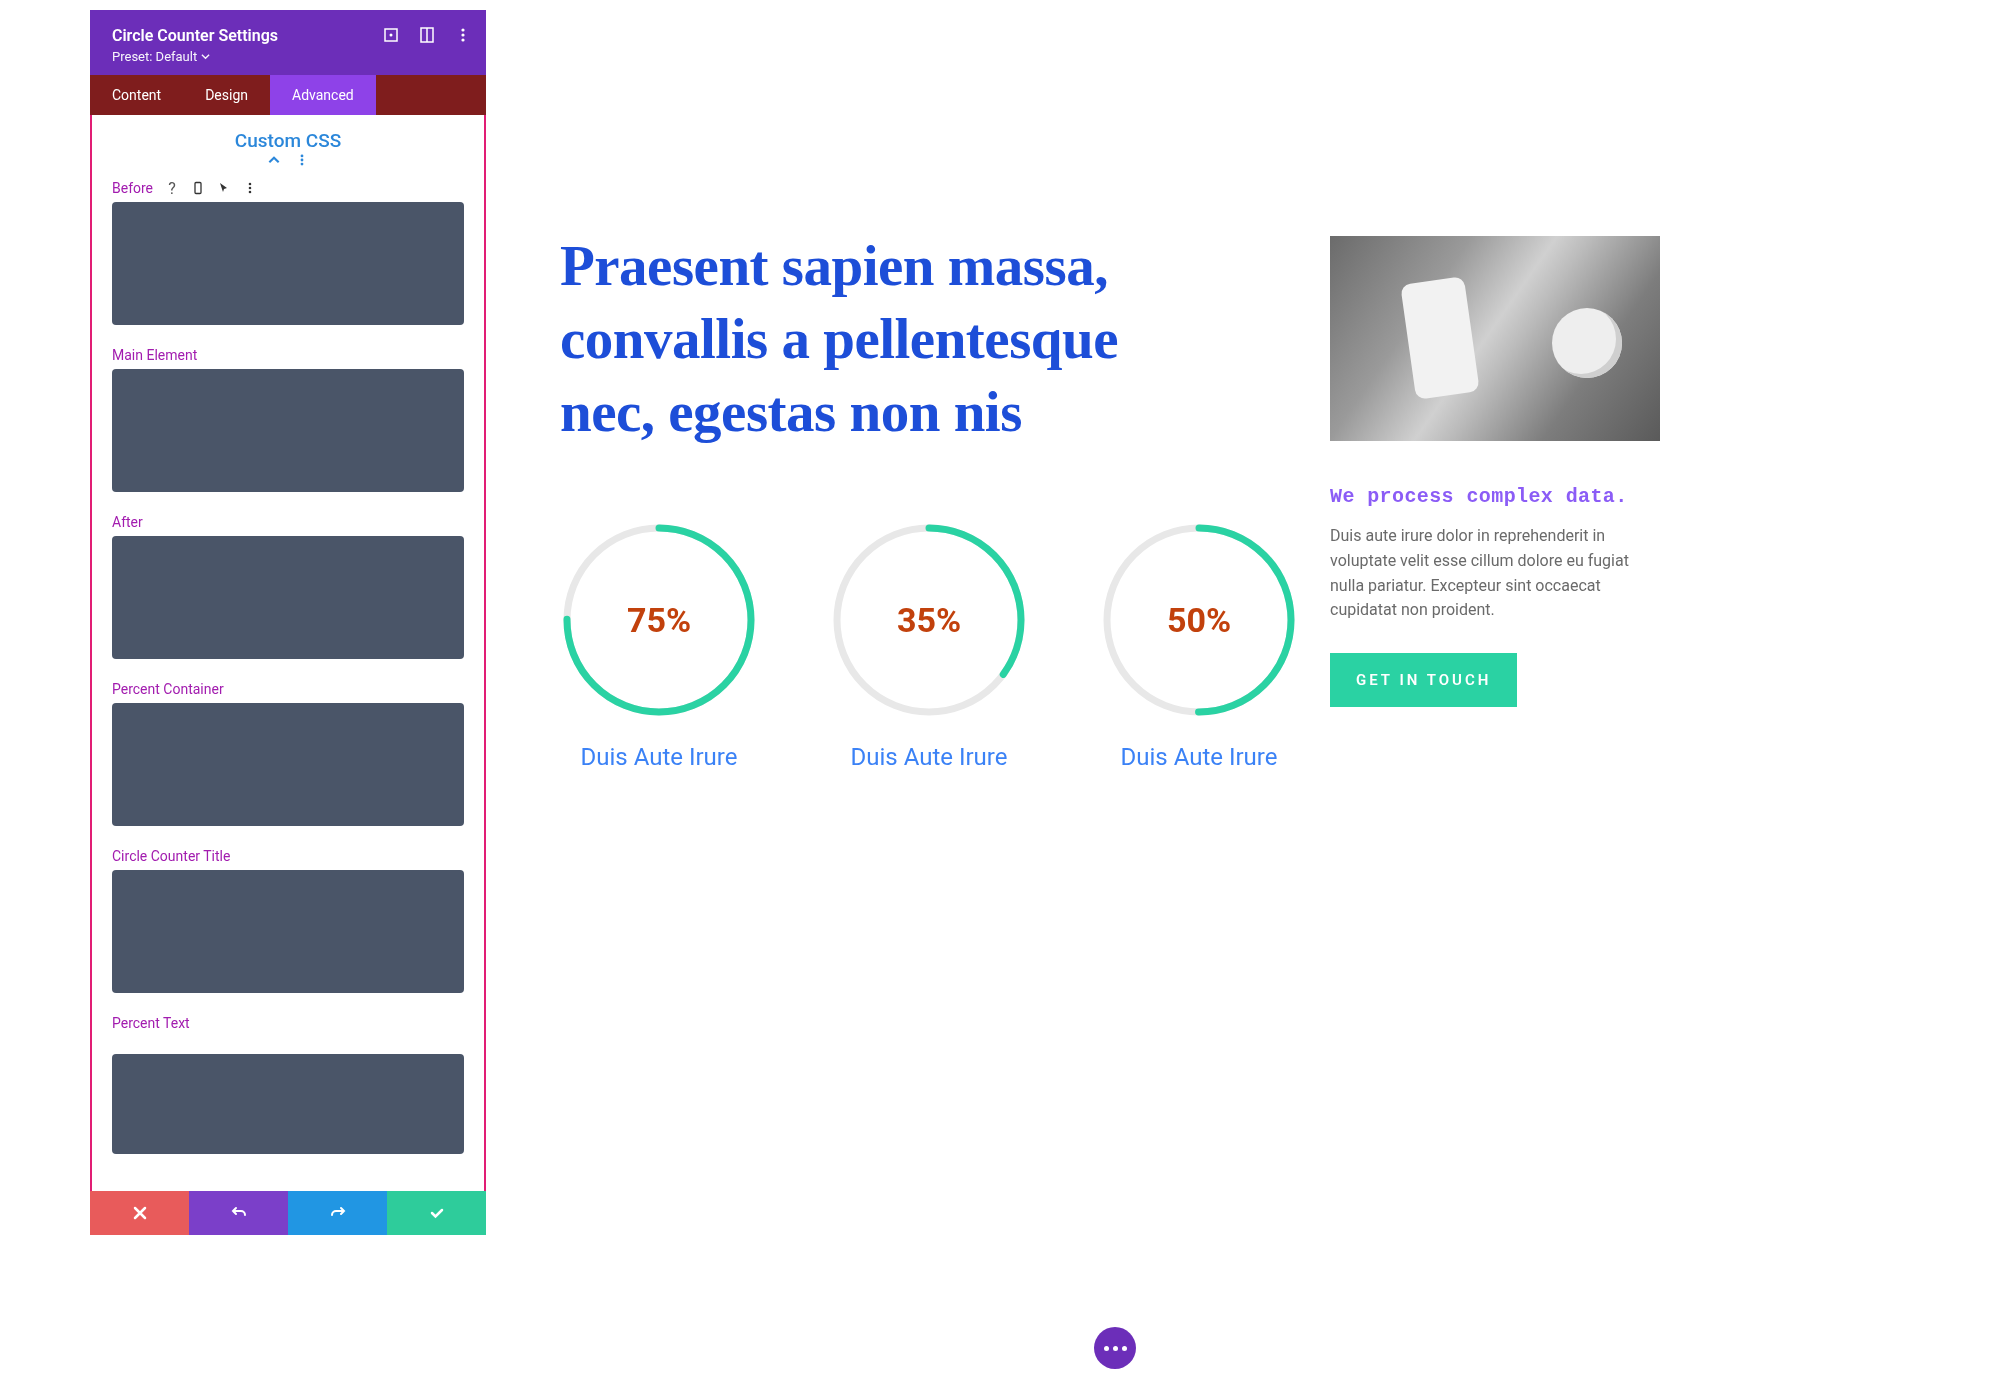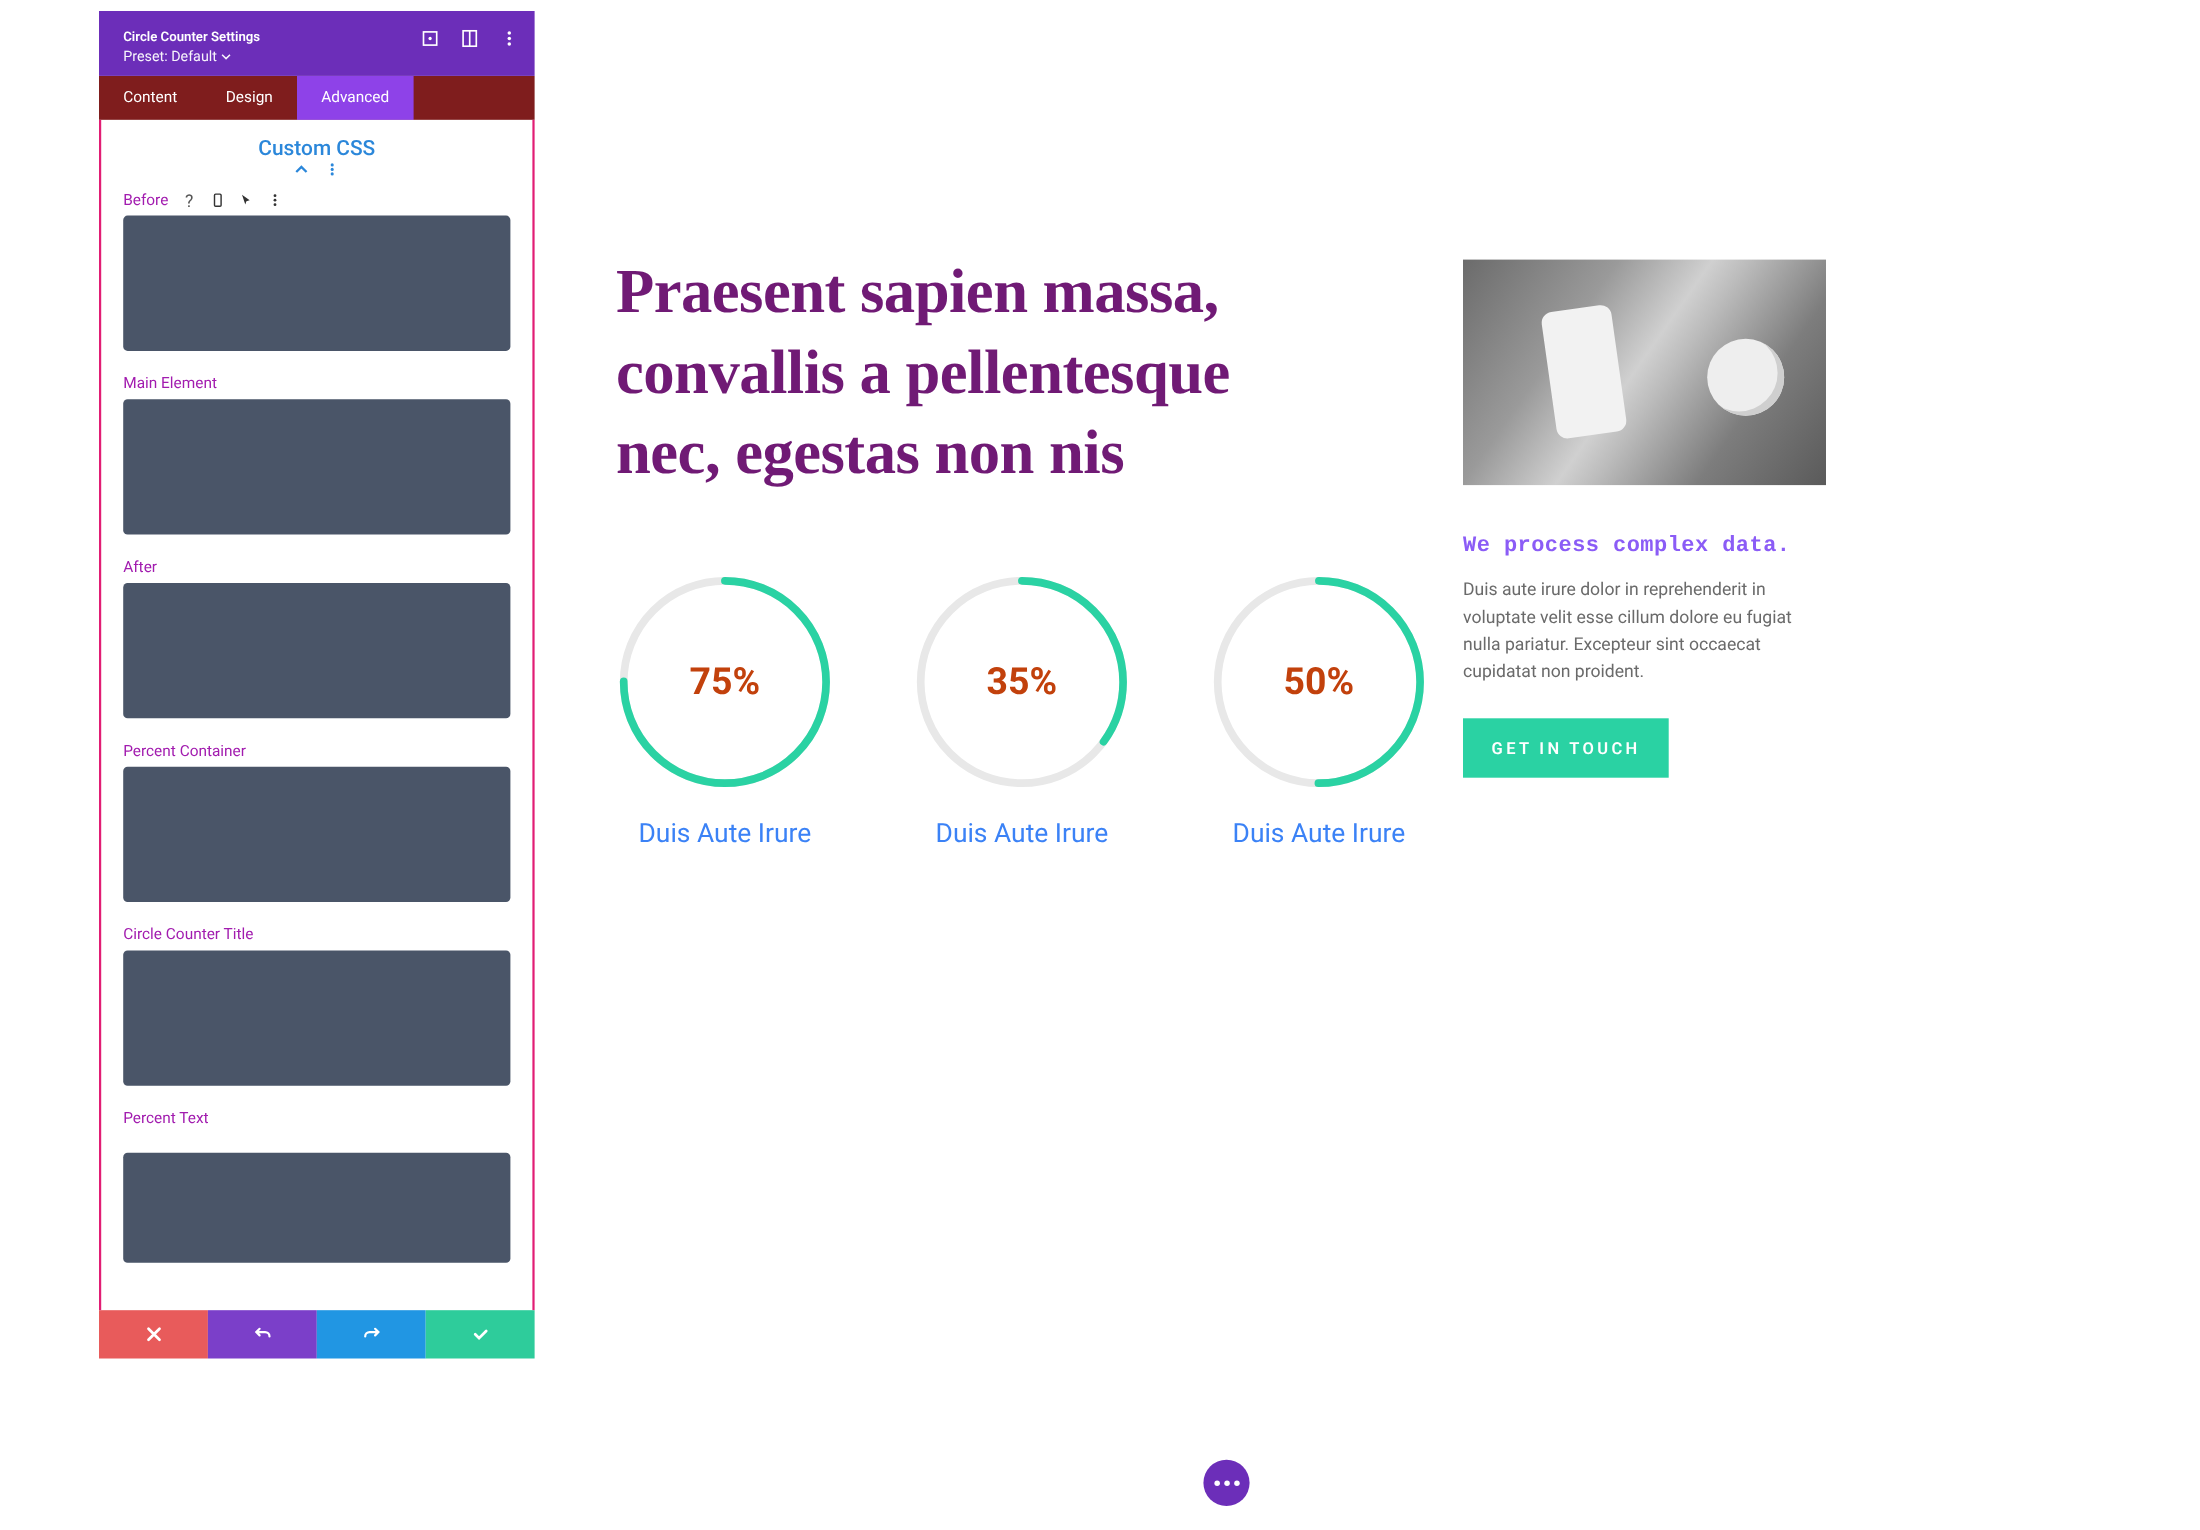--- a/index.html
+++ b/index.html
@@ -1,21 +1,21 @@
 <!DOCTYPE html>
 <html><head>
 <meta charset="utf-8">
 <style>
 * { margin: 0; padding: 0; box-sizing: border-box; }
 body { font-family: -apple-system, BlinkMacSystemFont, "Segoe UI", Roboto, sans-serif; background: #fff; width: 2000px; height: 1391px; position: relative; overflow: hidden; }
 
 
 .panel { position: absolute; left: 90px; top: 10px; width: 396px; background: #fff; display: flex; flex-direction: column; height: 1225px; }
 .panel-header { background: #6c2eb9; color: #fff; padding: 16px 22px 10px 22px; position: relative; }
-.panel-title { font-size: 12px; font-weight: 600; }
+.panel-title { font-size: 16px; font-weight: 600; }
 .panel-preset { font-size: 13px; margin-top: 4px; opacity: .95; display: inline-flex; align-items: center; gap: 4px; cursor: pointer; }
 .panel-preset svg { width: 9px; height: 9px; }
 .header-icons { position: absolute; right: 14px; top: 16px; display: flex; gap: 18px; align-items: center; }
 .header-icons .icn { width: 18px; height: 18px; cursor: pointer; display: flex; align-items: center; justify-content: center; }
 .tabs { display: flex; background: #7f1d1d; }
 .tab { flex: 0 0 auto; padding: 12px 22px; font-size: 14px; color: #fff; cursor: pointer; }
 .tab.active { background: #8e42e8; }
 .panel-body { flex: 1; background: #fff; padding: 14px 20px 0 20px; overflow: hidden; position: relative; border-left: 2px solid #e11d74; border-right: 2px solid #e11d74; }
 .section-row { display: flex; justify-content: space-between; align-items: center; margin-bottom: 14px; flex-direction: column; }
 .section-title { color: #2b87da; font-size: 19px; font-weight: 500; }
@@ -29,21 +29,21 @@
 .panel-footer { display: flex; height: 44px; }
 .pf { flex: 1; display: flex; align-items: center; justify-content: center; cursor: pointer; }
 .pf.cancel { background: #e85b5b; }
 .pf.undo { background: #7b3fc9; }
 .pf.redo { background: #2196e3; }
 .pf.save { background: #2ecc9b; }
 .pf svg { width: 16px; height: 16px; fill: #fff; }
 
 
 .page { position: absolute; left: 560px; top: 230px; width: 1100px; }
-.hero { font-family: Georgia, "Times New Roman", serif; font-size: 57px; font-weight: 700; line-height: 1.28; color: #701a75; max-width: 640px; letter-spacing: -.5px; }
+.hero { font-family: Georgia, "Times New Roman", serif; font-size: 57px; font-weight: 700; line-height: 1.28; color: #1d4ed8; max-width: 640px; letter-spacing: -.5px; }
 .counters { display: flex; gap: 72px; margin-top: 72px; }
 .counter { width: 198px; text-align: center; }
 .ring { width: 198px; height: 198px; position: relative; }
 .ring svg { transform: rotate(-90deg); }
 .ring-bg { fill: none; stroke: #e8e8e8; stroke-width: 7; }
 .ring-fg { fill: none; stroke: #2ad2a3; stroke-width: 7; stroke-linecap: round; }
 .ring-val { position: absolute; inset: 0; display: flex; align-items: center; justify-content: center; font-size: 34px; font-weight: 700; color: #c2410c; text-align: right; }
 .counter-label { margin-top: 24px; font-size: 24px; color: #3b82f6; }
 .side { position: absolute; left: 1330px; top: 236px; width: 330px; }
 .side-img { width: 330px; height: 205px; background: linear-gradient(125deg,#6b6b6b 0%,#9a9a9a 30%,#d0d0d0 48%,#bcbcbc 55%,#7d7d7d 75%,#5a5a5a 100%); position: relative; overflow:hidden; }

